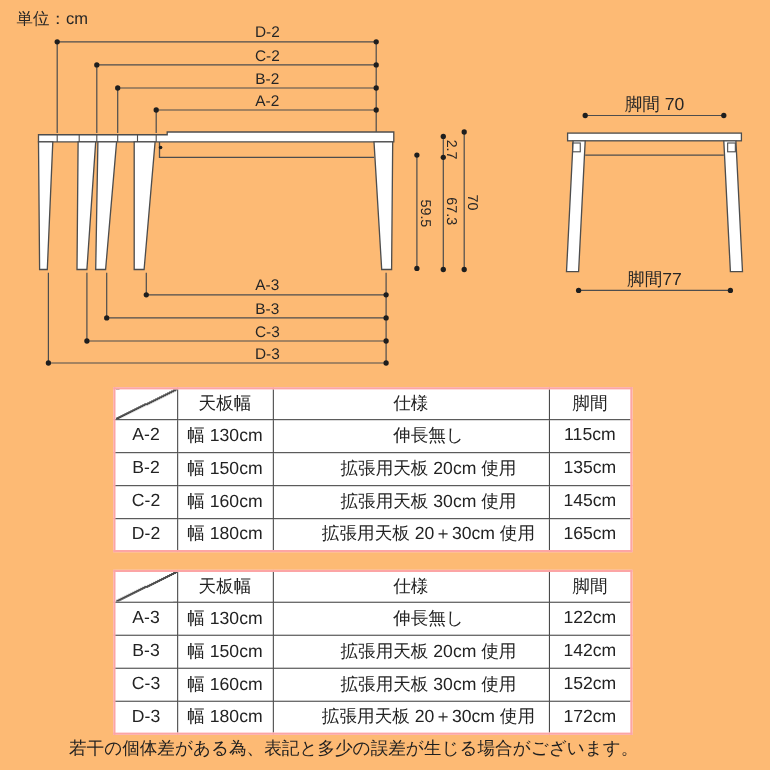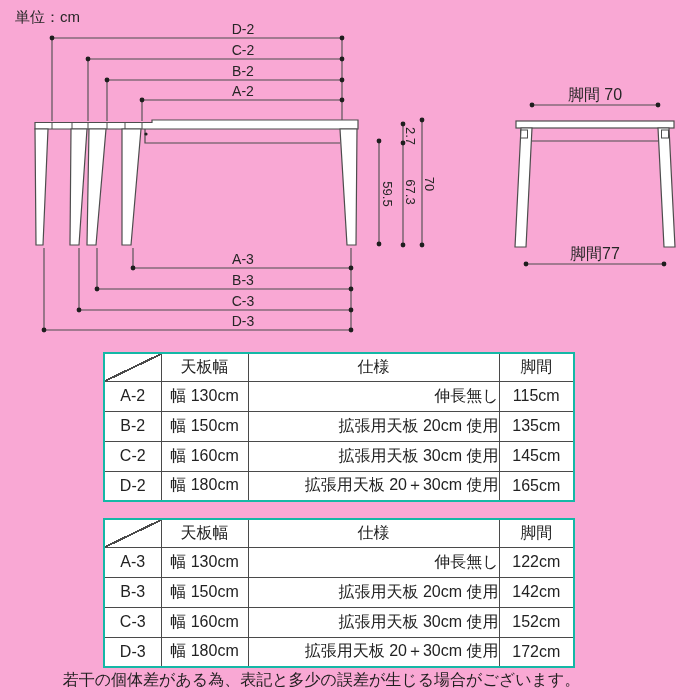--- a/index.html
+++ b/index.html
@@ -1,33 +1,33 @@
 <!DOCTYPE html>
 <html><head>
 <meta charset="utf-8">
 <style>
   html,body{margin:0;padding:0;background:#ffffff;}
   body{
     width:700px;height:700px;position:relative;overflow:hidden;
     font-family:"Liberation Sans","DejaVu Sans",sans-serif;
     color:#262626;
   }
-  .canvas{position:absolute;inset:0;background:#f9a8d4;}
+  .canvas{position:absolute;inset:0;background:#fdba74;}
   svg text{fill:#262626;}
   .spec{
     position:absolute;left:103px;width:470px;
     border-collapse:collapse;table-layout:fixed;
     background:#fff;font-size:16px;color:#222;
-    border:2px solid #14b8a6;
+    border:2px solid #fca5a5;
   }
   .spec th,.spec td{border:1.5px solid #4a4a4a;padding:0;font-weight:normal;overflow:hidden;white-space:nowrap;}
   .spec tr{height:30px;}
   .spec tr.hdr{height:28px;}
   .spec .c{text-align:center;}
-  .spec .l{text-align:right;padding-left:32px;}
+  .spec .l{text-align:center;padding-left:32px;}
   .spec .corner{
     background:linear-gradient(to bottom right,
       #fff calc(50% - 1px),#4a4a4a calc(50% - 1px),
       #4a4a4a calc(50% + 1px),#fff calc(50% + 1px));
   }
   .footer-note{
     position:absolute;top:670px;left:0;width:643px;
     text-align:center;font-size:16px;color:#1f1f1f;
   }
 </style>

